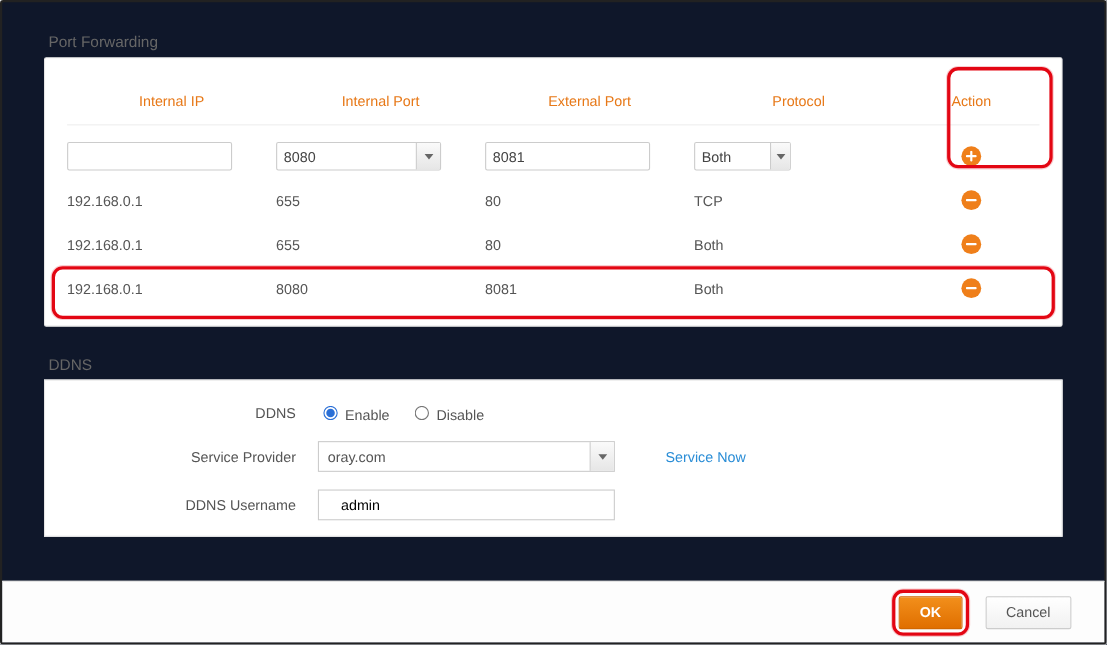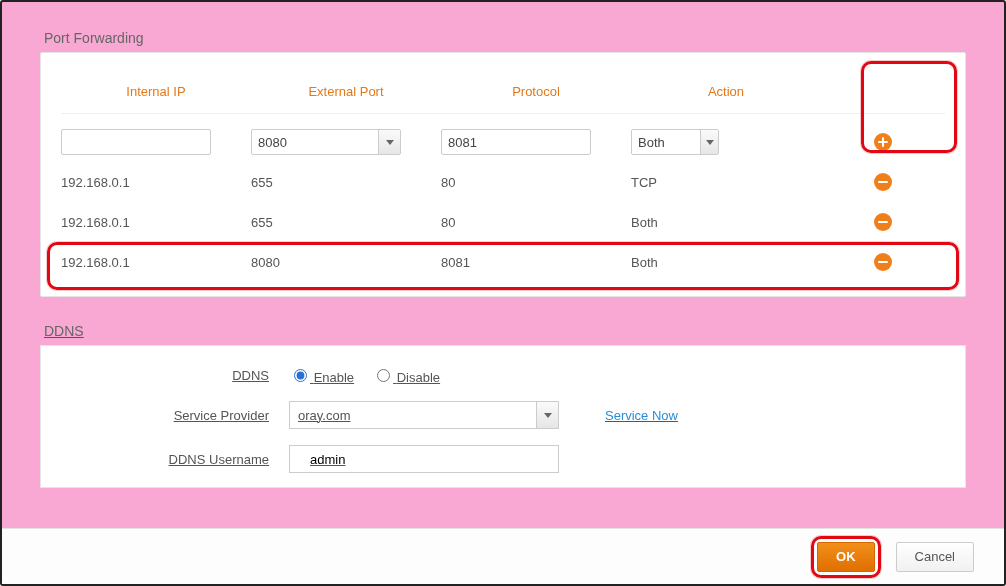--- a/index.html
+++ b/index.html
@@ -8,21 +8,21 @@
     font-family: Arial, Helvetica, sans-serif;
     background:#f2f2f2;
     width:1006px; height:586px;
     position:relative;
     font-size:13px;
     color:#555;
   }
   .frame {
     position:absolute; left:0; top:0; right:0; bottom:0;
     border:2px solid #222; border-radius:3px;
-    background:#f9a8d4;
+    background:#0f172a;
   }
   .panel {
     margin:28px 38px 0 38px;
   }
   .section-title {
     color:#666; font-size:14px; margin:0 0 6px 4px;
   }
   .section-box {
     border:1px solid #e5e5e5; border-radius:2px;
     background:#fff;
@@ -60,21 +60,21 @@
     background:#ef7f1a; display:inline-flex; align-items:center; justify-content:center;
     cursor:pointer;
   }
   .add-btn svg, .del-btn svg { display:block; }
   .pf-row { font-size:13px; color:#555; }
   .highlight-ring {
     position:absolute; border:3px solid #e30613; border-radius:10px;
     box-shadow:0 0 0 1px rgba(227,6,19,0.2);
     pointer-events:none;
   }
-  .ddns-panel { margin:26px 38px 0 38px;text-decoration:underline; }
+  .ddns-panel { margin:26px 38px 0 38px; }
   .ddns-box { border:1px solid #e5e5e5; background:#fff; padding:20px 20px 10px 20px; }
   .formrow { display:flex; align-items:center; margin-bottom:16px; }
   .formrow label { width:228px; text-align:right; padding-right:20px; color:#555; }
   .formrow .val { display:flex; align-items:center; gap:18px; }
   .ddns-select { width:270px; height:28px; border:1px solid #ccc; display:flex; align-items:center; padding:0 8px; position:relative; }
   .ddns-select .cbtn { position:absolute; right:0; top:0; width:22px; height:26px; background:linear-gradient(#fafafa,#e6e6e6); border-left:1px solid #ccc; display:flex; align-items:center; justify-content:center;}
   .ddns-input { width:270px; height:28px; border:1px solid #ccc; padding:0 20px; font-size:13px; }
   .link { color:#2a8dd6; cursor:pointer; margin-left:28px; }
   .footer {
     position:absolute; left:0; right:0; bottom:0; height:56px;
@@ -97,20 +97,21 @@
 <body>
 
 <div class="frame">
 
   <div class="panel">
     <div class="section-title">Port Forwarding</div>
     <div class="section-box">
 
       <div class="pf-head">
         <div>Internal IP</div>
+        <div>Internal Port</div>
         <div>External Port</div>
         <div>Protocol</div>
         <div class="action-col">Action</div>
       </div>
       <div class="hr"></div>
 
       <div class="pf-inputrow">
         <div><input class="txt" value="" style=""></div>
         <div>
           <div class="combo">

